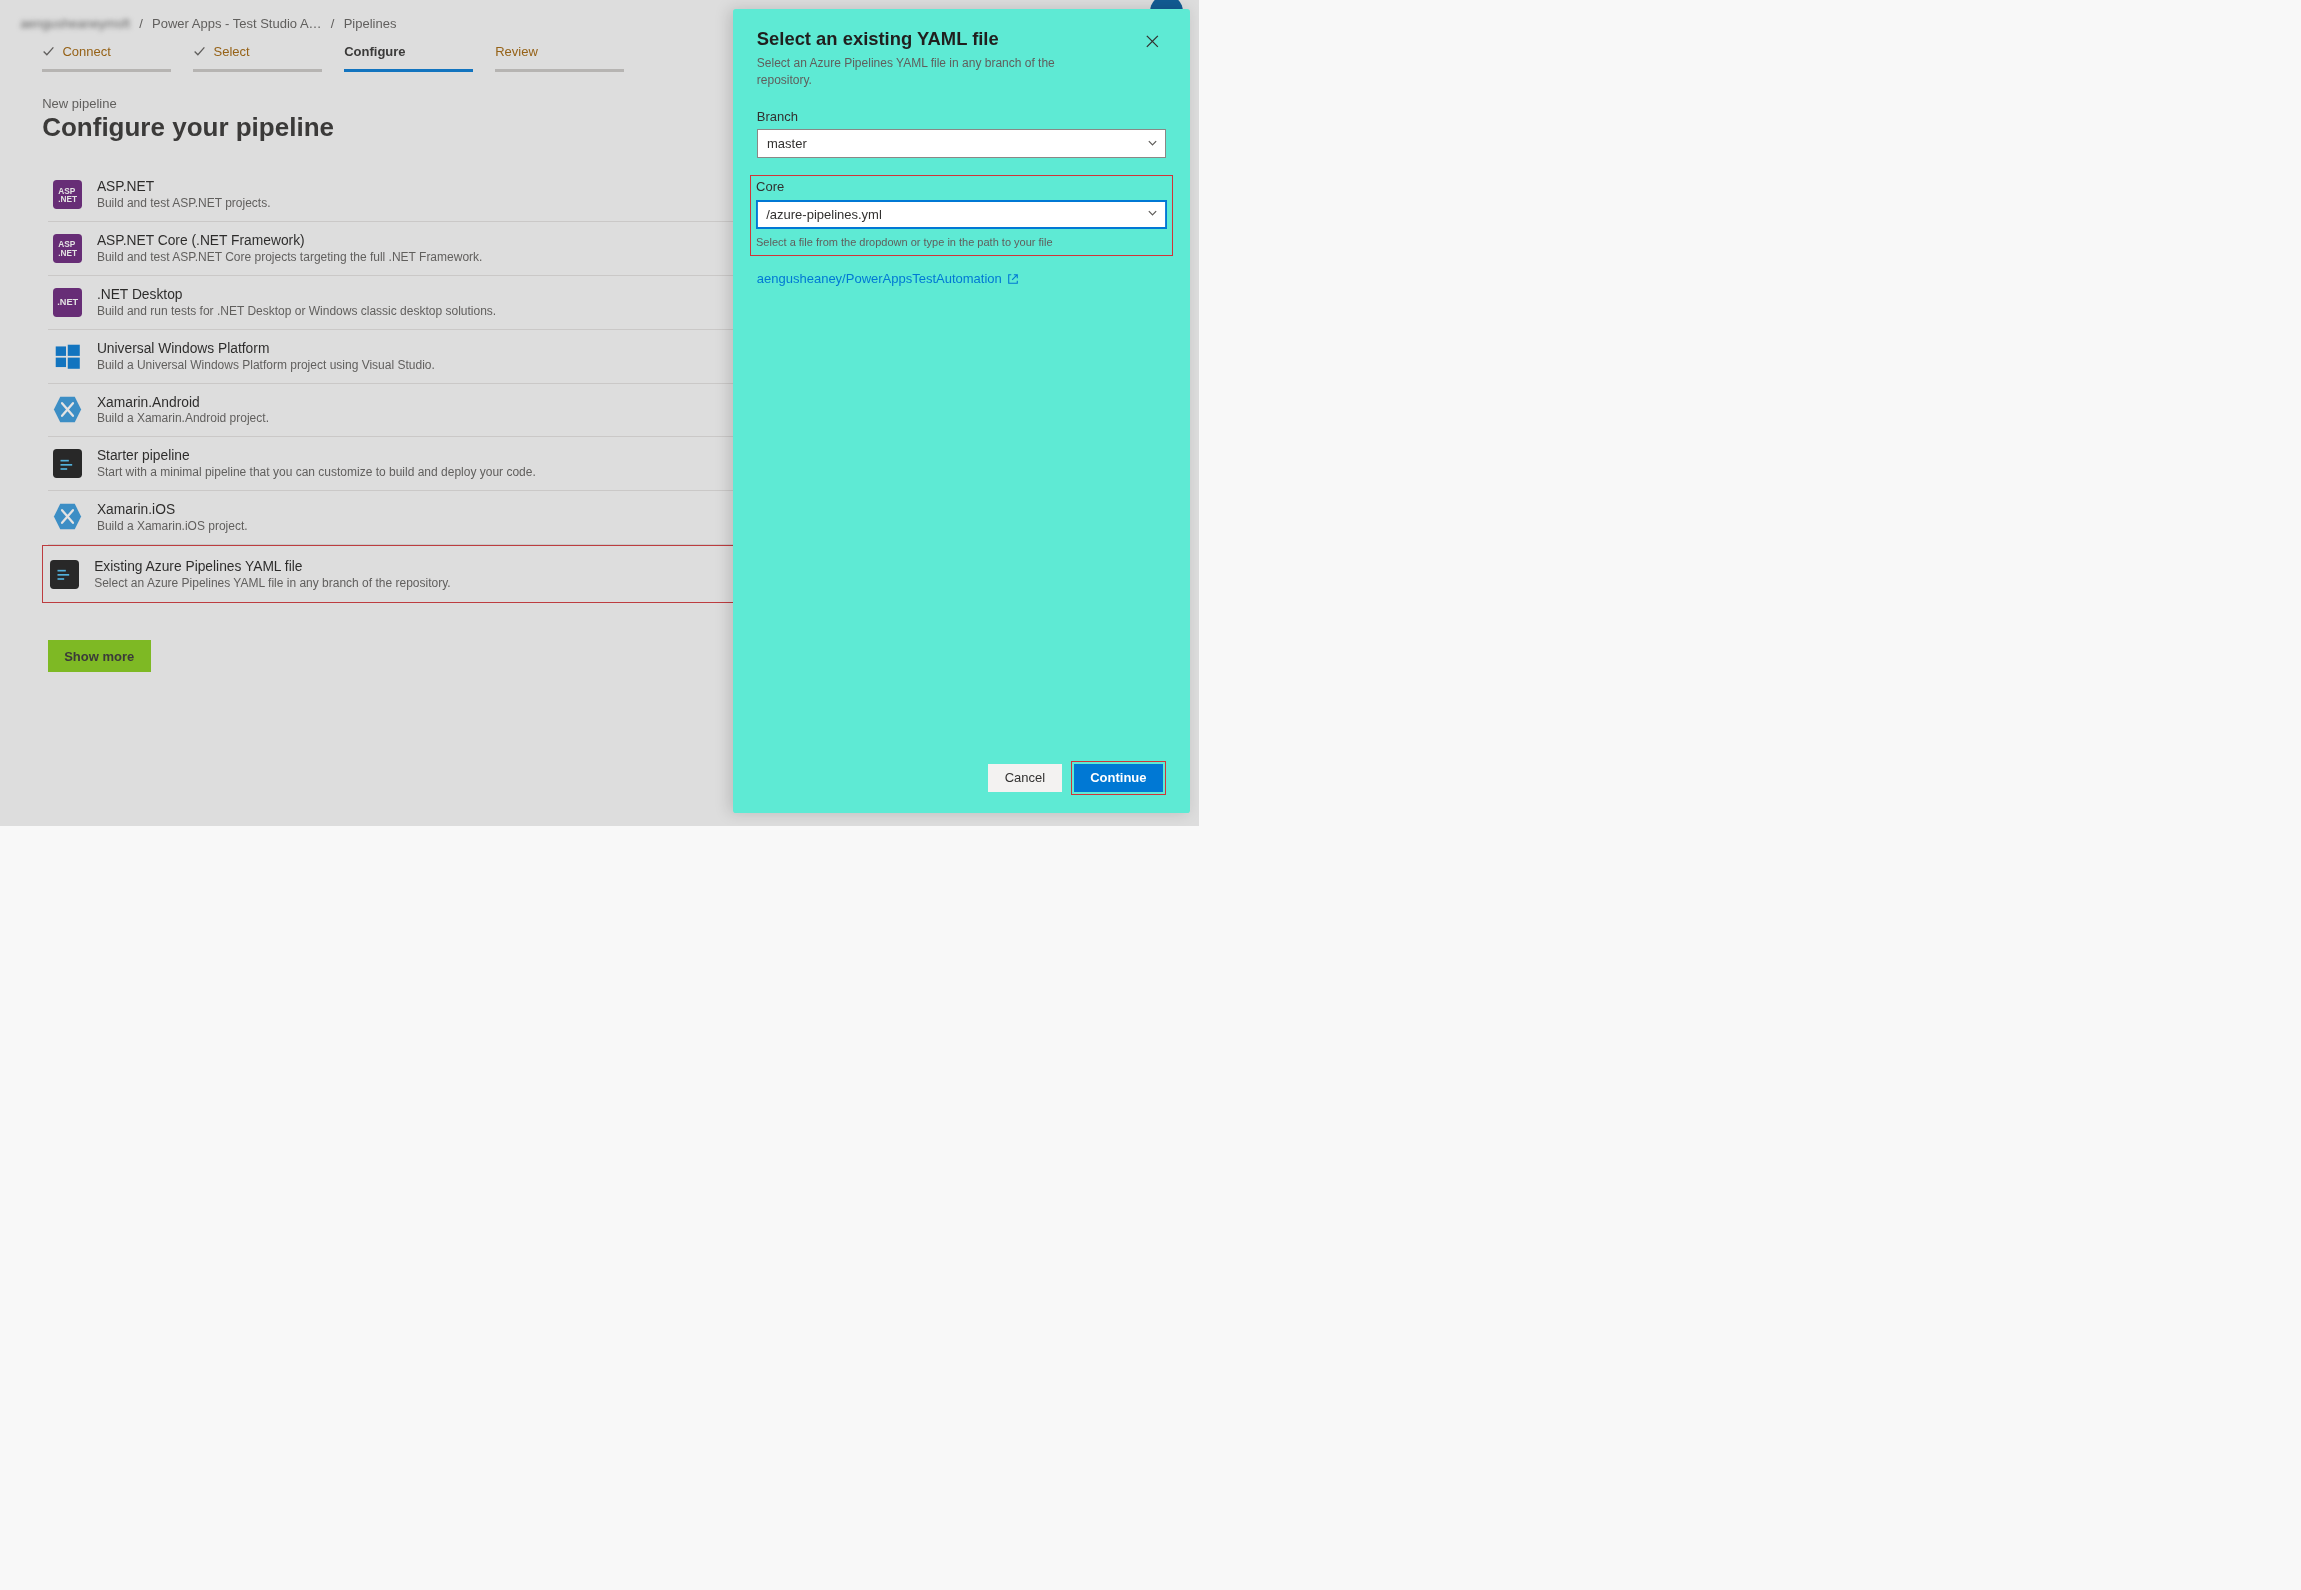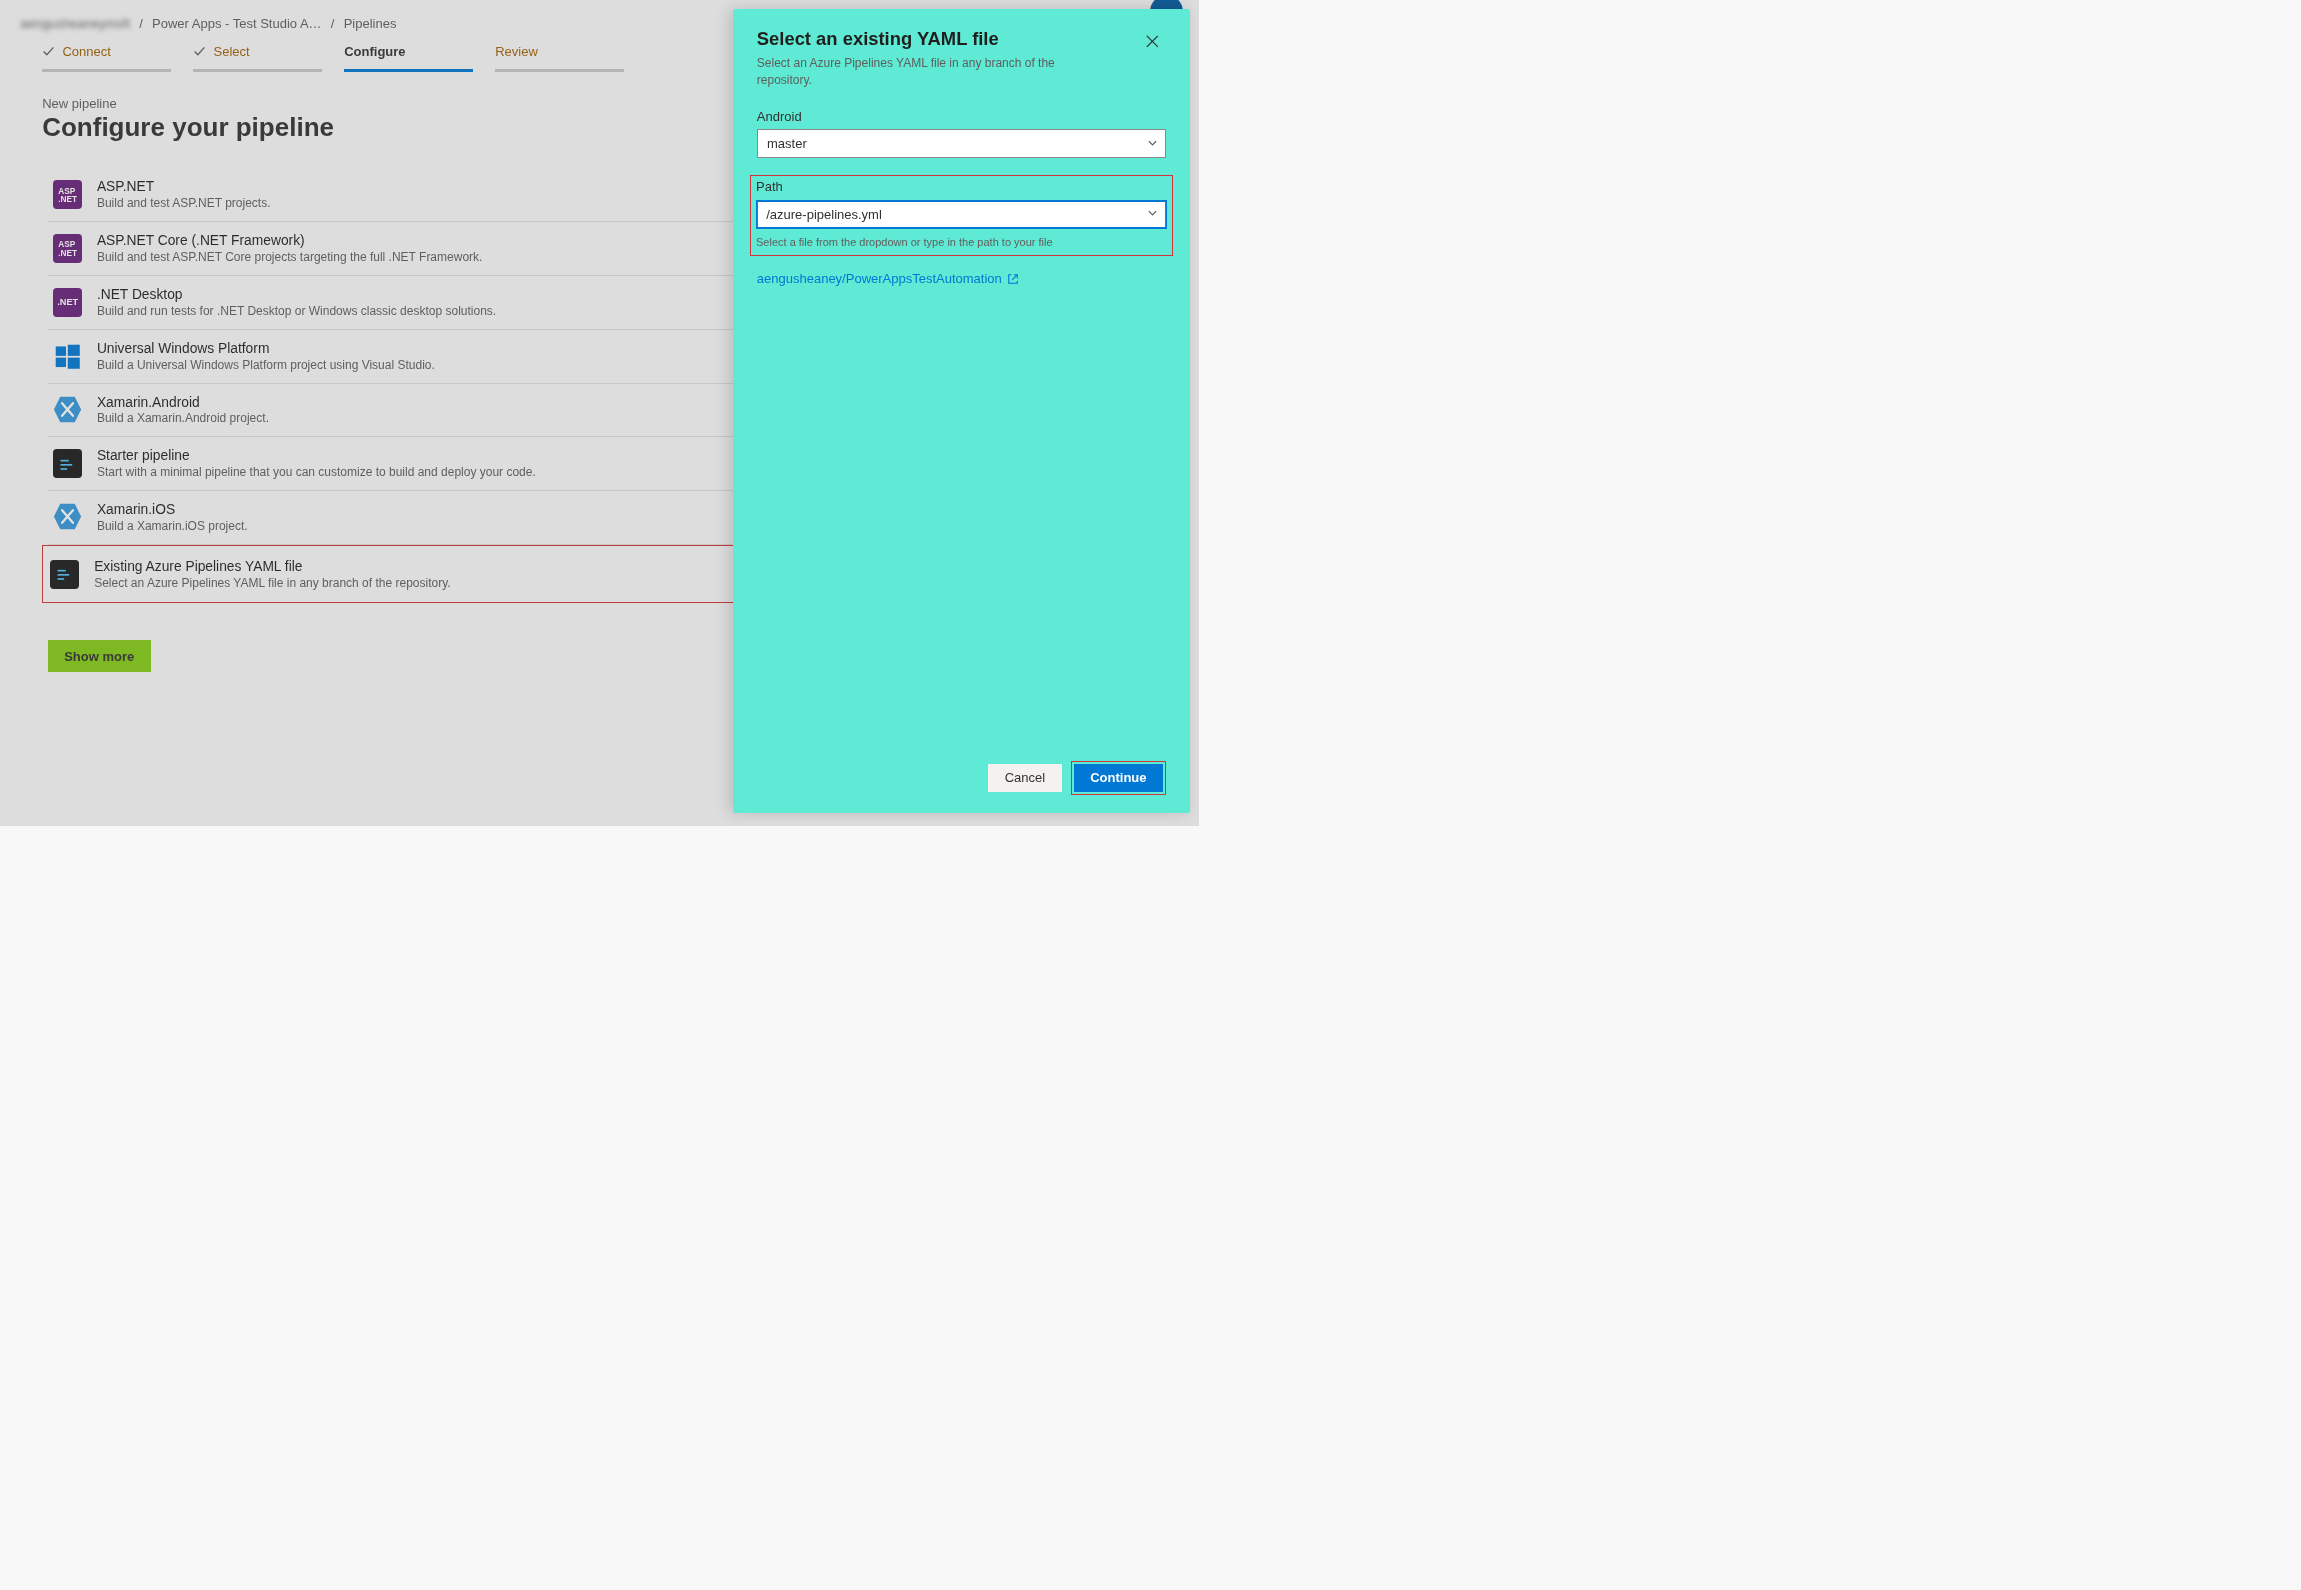--- a/index.html
+++ b/index.html
@@ -351,33 +351,33 @@
     <button class="close-btn">
       <span>
         <svg viewBox="0 0 16 16">
             <path d="M2 2 L14 14 M14 2 L2 14" stroke="#323130" stroke-width="1.4"></path>
           </svg>
       </span>
     </button>
   </div>
 
   <div class="field-block">
-    <div class="field-label">Android</div>
+    <div class="field-label">Branch</div>
     <div class="select">
       <span>master</span>
       <span class="chev">
         <svg width="11" height="11" viewBox="0 0 12 12">
             <path d="M2 4 L6 8 L10 4" stroke="#605e5c" stroke-width="1.4" fill="none"></path>
           </svg>
       </span>
     </div>
   </div>
 
   <div class="path-highlight">
-    <div class="field-label">Path</div>
+    <div class="field-label">Core</div>
     <div class="select focus">
       <span>/azure-pipelines.yml</span>
       <span class="chev">
         <svg width="11" height="11" viewBox="0 0 12 12">
             <path d="M2 4 L6 8 L10 4" stroke="#605e5c" stroke-width="1.4" fill="none"></path>
           </svg>
       </span>
     </div>
     <div class="helper">Select a file from the dropdown or type in the path to your file</div>
   </div>

